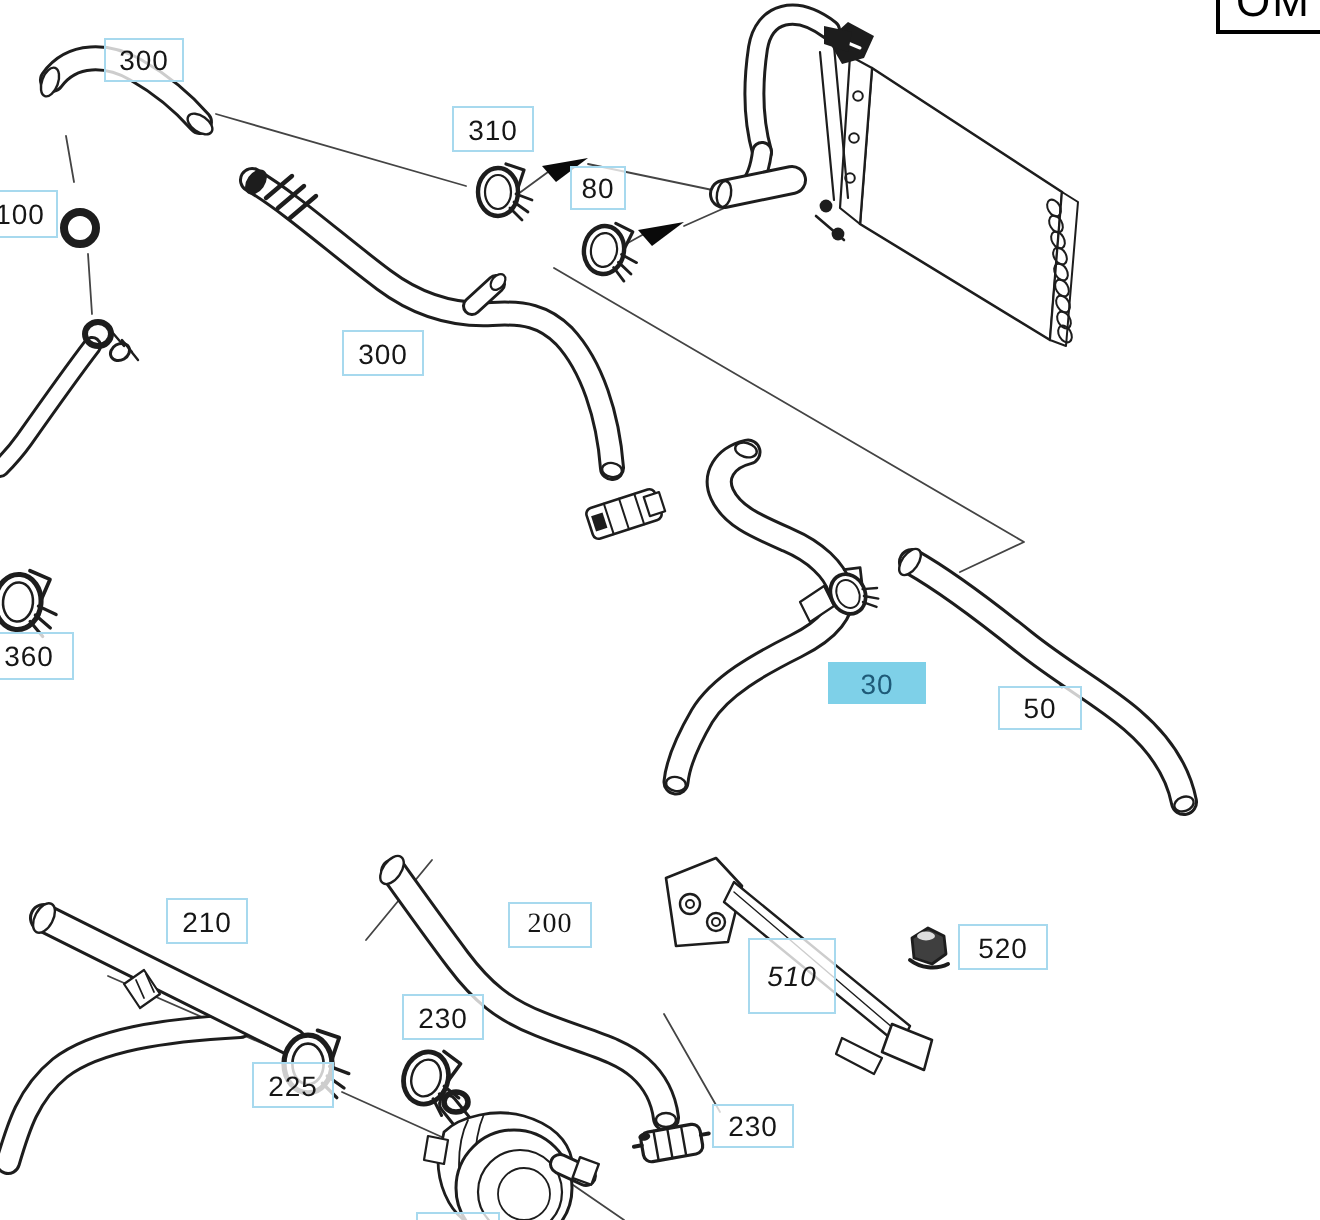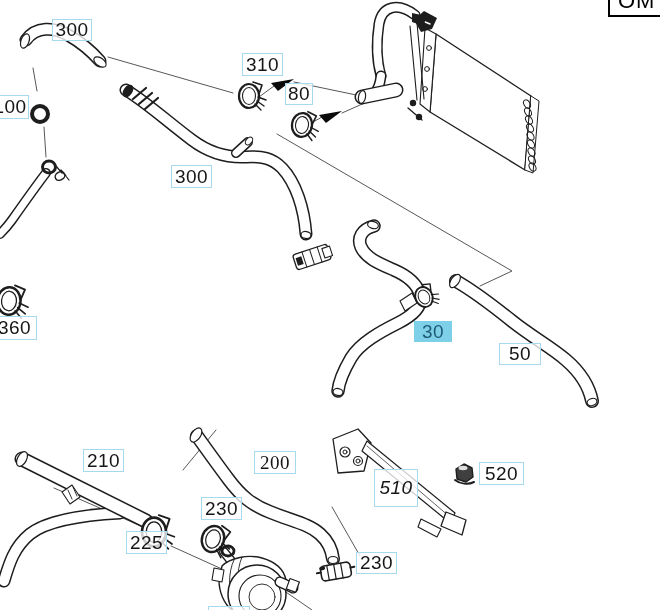--- a/index.html
+++ b/index.html
@@ -4,21 +4,21 @@
 <style>
   html,body{margin:0;padding:0;background:#fff;}
   #stage{
     position:relative;width:660px;height:610px;background:#ffffff;
     overflow:hidden;font-family:"Liberation Sans",sans-serif;
   }
   #art{position:absolute;left:0;top:0;}
   .part-label{
     position:absolute;box-sizing:border-box;
     border:1.5px solid #a7d9ee;background:rgba(255,255,255,0.78);
-    color:#161616;font-size:19px;
+    color:#161616;font-size:14px;
     display:flex;align-items:center;justify-content:center;
     letter-spacing:0.5px;cursor:pointer;
   }
   .part-label.highlighted{
     background:#7ed0e8;border-color:#7ed0e8;color:#1e5a78;
   }
   #om-box{
     position:absolute;left:608px;top:-15px;width:80px;height:32px;
     border:2px solid #000;background:#fff;color:#000;
     font-size:22px;display:flex;align-items:center;
@@ -222,25 +222,25 @@
     <g stroke="#1d1d1d">
       <polygon points="464,464 472,468 473,477 466,482 457,479 456,469" fill="#3f3f3f" stroke-width="1.4"></polygon>
       <ellipse cx="463" cy="468" rx="4.5" ry="2.2" fill="#ddd" stroke="none"></ellipse>
       <path d="M455,480 C460,484 468,485 474,482" stroke-width="2"></path>
     </g>
   </svg>
 
   <div id="label-layer">
       <div class="part-label" style="left: 52px; top: 19px; width: 40px; height: 22px;">300</div>
       <div class="part-label" style="left: -9px; top: 95px; width: 38px; height: 24px;">100</div>
-      <div class="part-label" style="left: 226px; top: 53px; width: 41px; height: 23px; margin-left: 16px;">310</div>
+      <div class="part-label" style="left: 226px; top: 53px; width: 41px; height: 23px;">310</div>
       <div class="part-label" style="left: 285px; top: 83px; width: 28px; height: 22px;">80</div>
       <div class="part-label" style="left: 171px; top: 165px; width: 41px; height: 23px;">300</div>
       <div class="part-label" style="left: -8px; top: 316px; width: 45px; height: 24px;">360</div>
-      <div class="part-label highlighted" style="left: 414px; top: 321px; width: 38px; height: 21px;">30</div>
+      <div class="part-label highlighted" style="left: 414px; top: 331px; width: 49px; height: 21px;">30</div>
       <div class="part-label" style="left: 499px; top: 343px; width: 42px; height: 22px;">50</div>
       <div class="part-label" style="left: 72px; top: 449px; width: 41px; height: 23px; margin-left: 11px;">210</div>
       <div class="part-label" style="left: 254px; top: 451px; width: 42px; height: 23px; font-family: Liberation Serif, serif;">200</div>
       <div class="part-label" style="left: 201px; top: 497px; width: 41px; height: 23px;">230</div>
       <div class="part-label" style="left: 126px; top: 531px; width: 41px; height: 23px;">225</div>
       <div class="part-label" style="left: 374px; top: 469px; width: 44px; height: 38px; font-style: italic;">510</div>
       <div class="part-label" style="left: 479px; top: 462px; width: 45px; height: 23px; text-align: center;">520</div>
       <div class="part-label" style="left: 356px; top: 552px; width: 41px; height: 22px;">230</div>
       <div class="part-label" style="left: 208px; top: 606px; width: 42px; height: 10px;"></div>
     </div>

